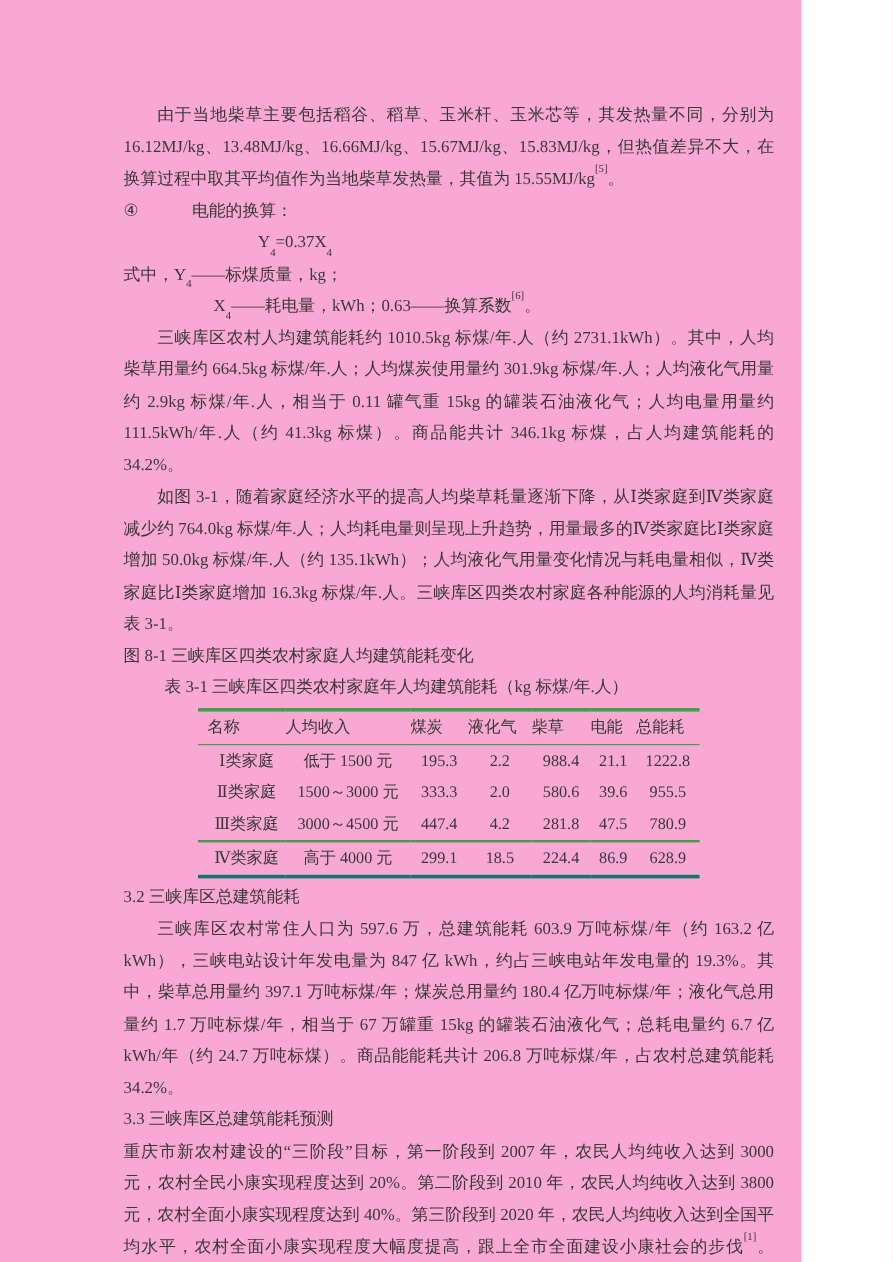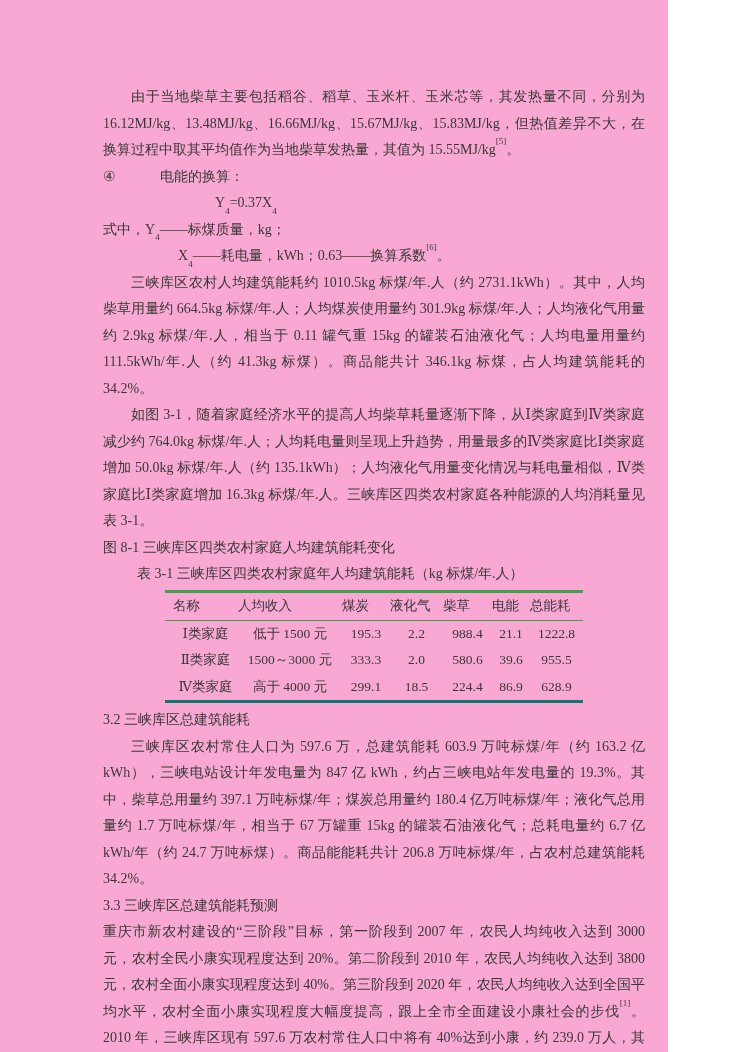--- a/index.html
+++ b/index.html
@@ -94,20 +94,29 @@
         </tr>
         <tr>
           <td class="c1">Ⅱ类家庭</td>
           <td>1500～3000 元</td>
           <td>333.3</td>
           <td>2.0</td>
           <td>580.6</td>
           <td>39.6</td>
           <td>955.5</td>
         </tr>
+        <tr class="row-3">
+          <td class="c1">Ⅲ类家庭</td>
+          <td>3000～4500 元</td>
+          <td>447.4</td>
+          <td>4.2</td>
+          <td>281.8</td>
+          <td>47.5</td>
+          <td>780.9</td>
+        </tr>
         <tr>
           <td class="c1">Ⅳ类家庭</td>
           <td>高于 4000 元</td>
           <td>299.1</td>
           <td>18.5</td>
           <td>224.4</td>
           <td>86.9</td>
           <td>628.9</td>
         </tr>
       </tbody>

